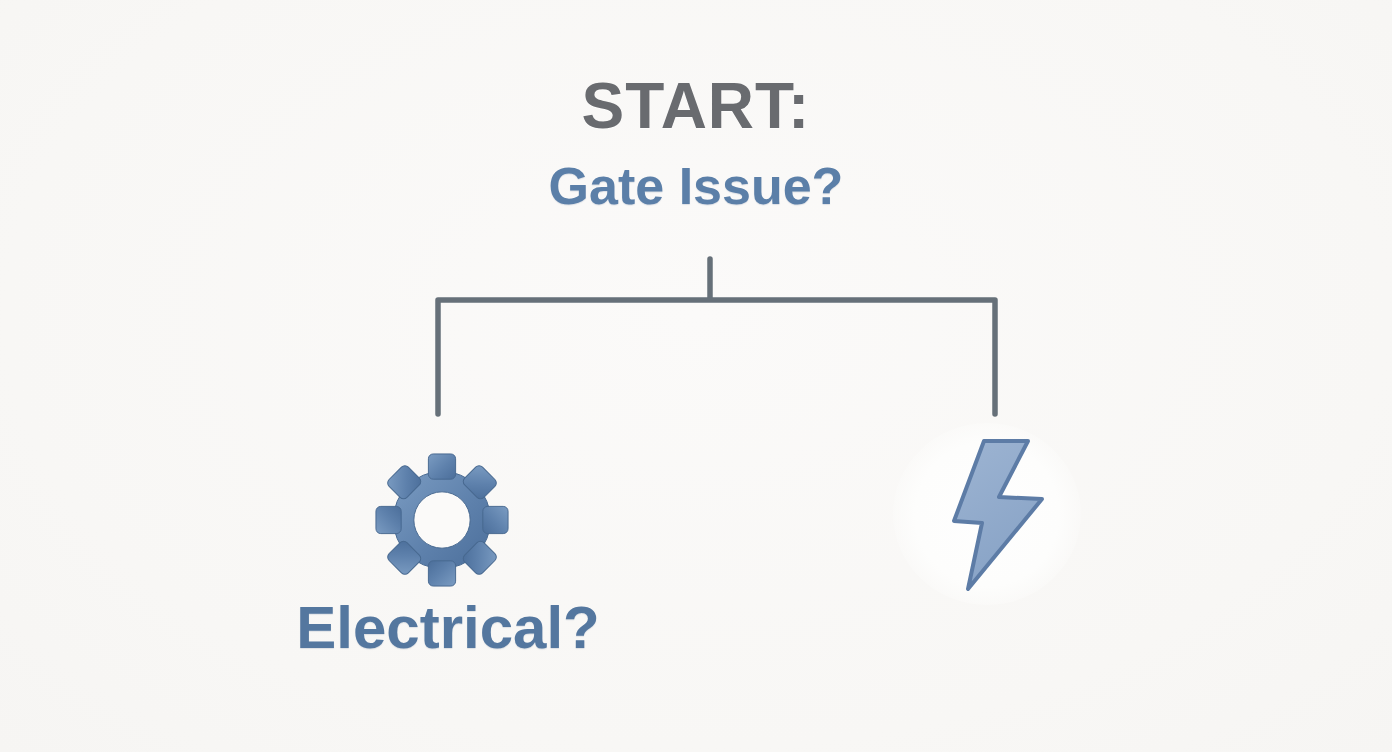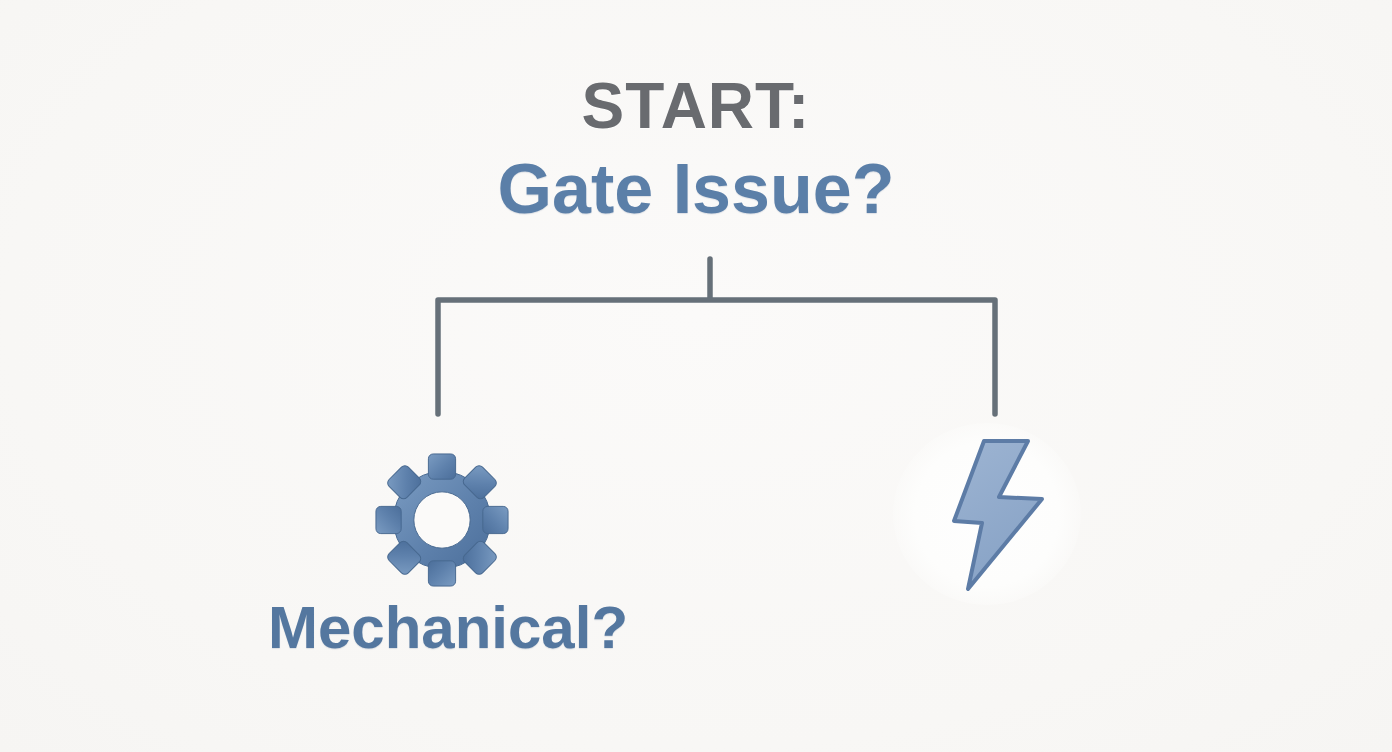--- a/index.html
+++ b/index.html
@@ -29,22 +29,22 @@
     line-height: 1.0;
   }
   .title-start {
     font-size: 64px;
     font-weight: 700;
     color: #696b6f;
     letter-spacing: 1px;
     text-shadow: 0 1px 0 rgba(255,255,255,0.6);
   }
   .title-question {
-    margin-top: 16px;
-    font-size: 70px;
+    margin-top: 22px;
+    font-size: 52px;
     font-weight: 700;
     color: #5b7fa8;
     letter-spacing: 0px;
     text-shadow: 0 1px 1px rgba(60,90,130,0.15);
   }
   .connector-svg {
     position: absolute;
     top: 0;
     left: 0;
     width: 1392px;
@@ -133,15 +133,15 @@
       <defs>
         <linearGradient id="boltGrad" x1="0" y1="0" x2="0.4" y2="1">
           <stop offset="0" stop-color="#9db4d2"></stop>
           <stop offset="1" stop-color="#88a3c6"></stop>
         </linearGradient>
       </defs>
       <polygon points="43,7 87,7 58,63 101,65 27,155 41,89 13,87" fill="url(#boltGrad)" stroke-width="4" stroke-linejoin="round" stroke="#5d7ca6"></polygon>
     </svg>
   </div>
 
-  <div class="branch-label label-mechanical">Mechanical?</div>
+  <div class="branch-label label-mechanical">Electrical?</div>
 
 </div>
 
 </body></html>

